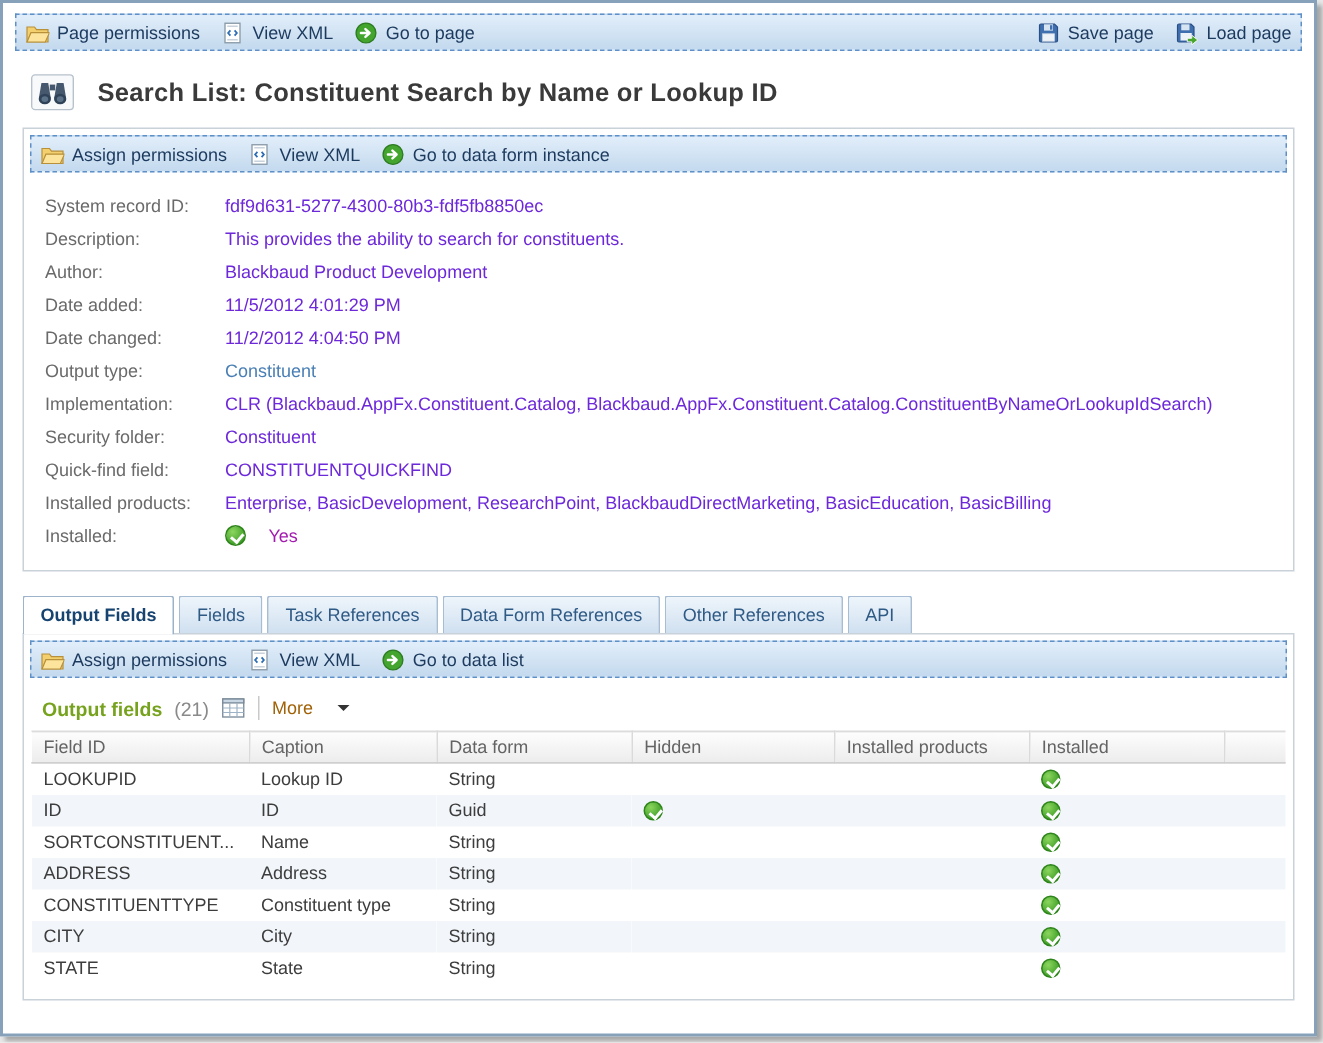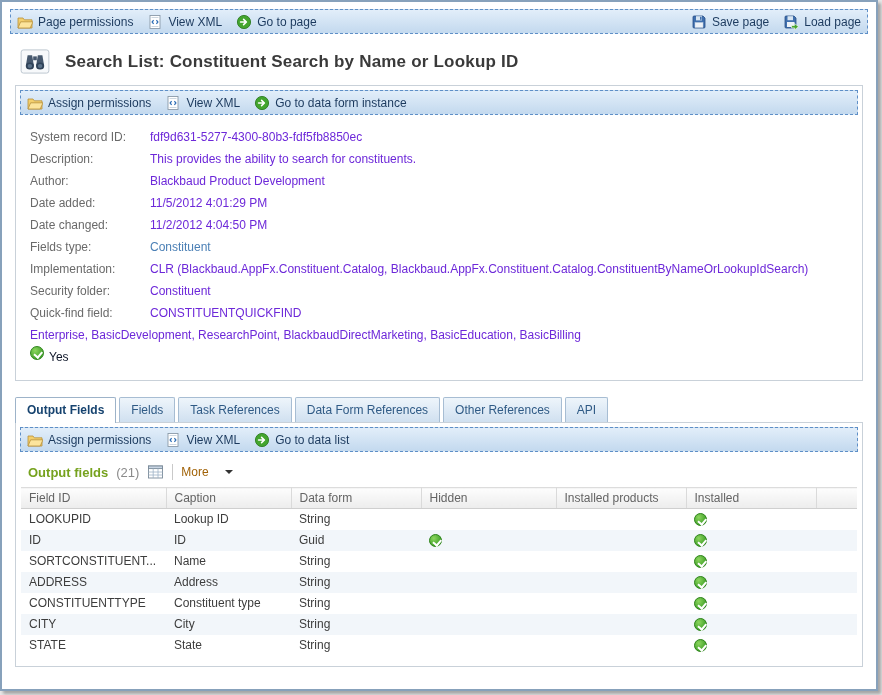--- a/index.html
+++ b/index.html
@@ -37,21 +37,21 @@
   .page-title { font-size:17px; font-weight:bold; color:#3a3a3a; letter-spacing:.2px; }
   
   .panel { margin:7px 13px 0 13px; border:1px solid #c9d1d9; background:#fff; }
   .panel-toolbar { margin:4px; }
   
   .props { padding:7px 12px 12px 14px; font-size:12px; }
   .prop-row { display:flex; line-height:22px; min-height:22px; }
   .prop-label { width:120px; flex:0 0 auto; color:#6a6a6a; }
   .prop-value { color:#6d28d9; }
   .prop-value.link { color:#4a7fb5; cursor:pointer; }
-  .prop-value.installed { color:#0f172a; display:flex; gap:5px; }
+  .prop-value.installed { color:#a21caf; display:flex; align-items:center; gap:15px; }
   
   .check {
     width:14px; height:14px; border-radius:50%;
     background:radial-gradient(circle at 35% 30%, #8cd65e, #3e9e27 75%);
     border:1px solid #2f851c; display:inline-block; position:relative; vertical-align:middle;
   }
   .check::after {
     content:""; position:absolute; left:2.5px; top:3.5px;
     width:6px; height:3.5px;
     border-left:2px solid #fff; border-bottom:2px solid #fff;
@@ -222,39 +222,41 @@
       </div>
       <div class="prop-row">
         <span class="prop-label">Date added:</span>
         <span class="prop-value">11/5/2012 4:01:29 PM</span>
       </div>
       <div class="prop-row">
         <span class="prop-label">Date changed:</span>
         <span class="prop-value">11/2/2012 4:04:50 PM</span>
       </div>
       <div class="prop-row">
-        <span class="prop-label">Fields type:</span>
+        <span class="prop-label">Output type:</span>
         <span class="prop-value link">Constituent</span>
       </div>
       <div class="prop-row">
         <span class="prop-label">Implementation:</span>
         <span class="prop-value">CLR (Blackbaud.AppFx.Constituent.Catalog, Blackbaud.AppFx.Constituent.Catalog.ConstituentByNameOrLookupIdSearch)</span>
       </div>
       <div class="prop-row">
         <span class="prop-label">Security folder:</span>
         <span class="prop-value">Constituent</span>
       </div>
       <div class="prop-row">
         <span class="prop-label">Quick-find field:</span>
         <span class="prop-value">CONSTITUENTQUICKFIND</span>
       </div>
       <div class="prop-row">
+        <span class="prop-label">Installed products:</span>
         <span class="prop-value">Enterprise, BasicDevelopment, ResearchPoint, BlackbaudDirectMarketing, BasicEducation, BasicBilling</span>
       </div>
       <div class="prop-row">
+        <span class="prop-label">Installed:</span>
         <span class="prop-value installed">
           <span class="check"></span>
           <span>Yes</span>
         </span>
       </div>
     </div>
   </div>
 
   <div class="tabs">
     <div class="tab active">Output Fields</div>

